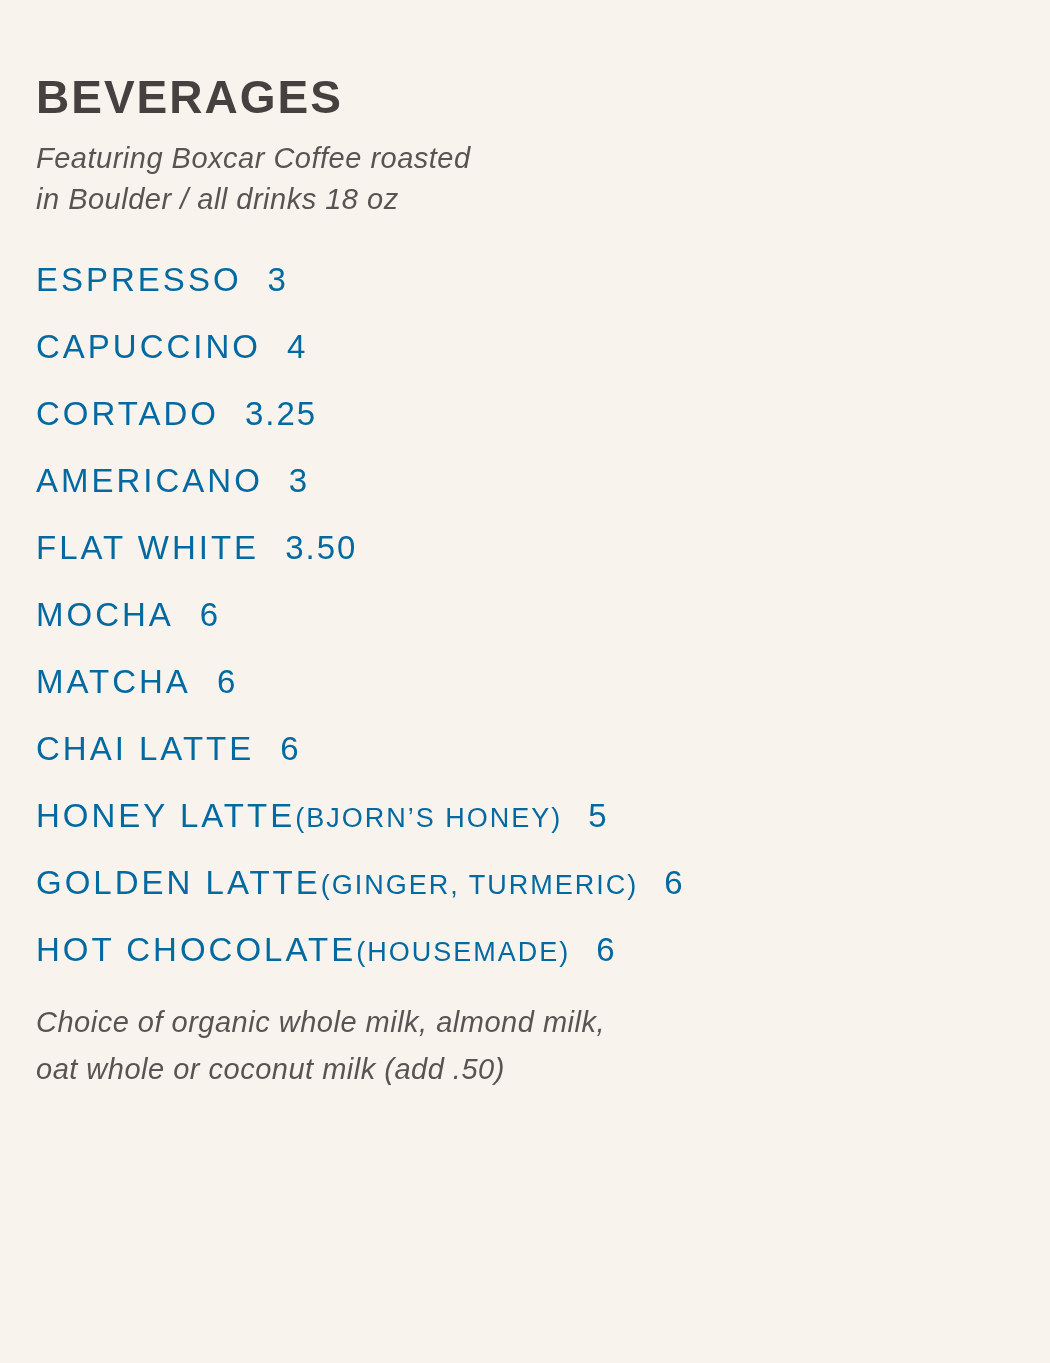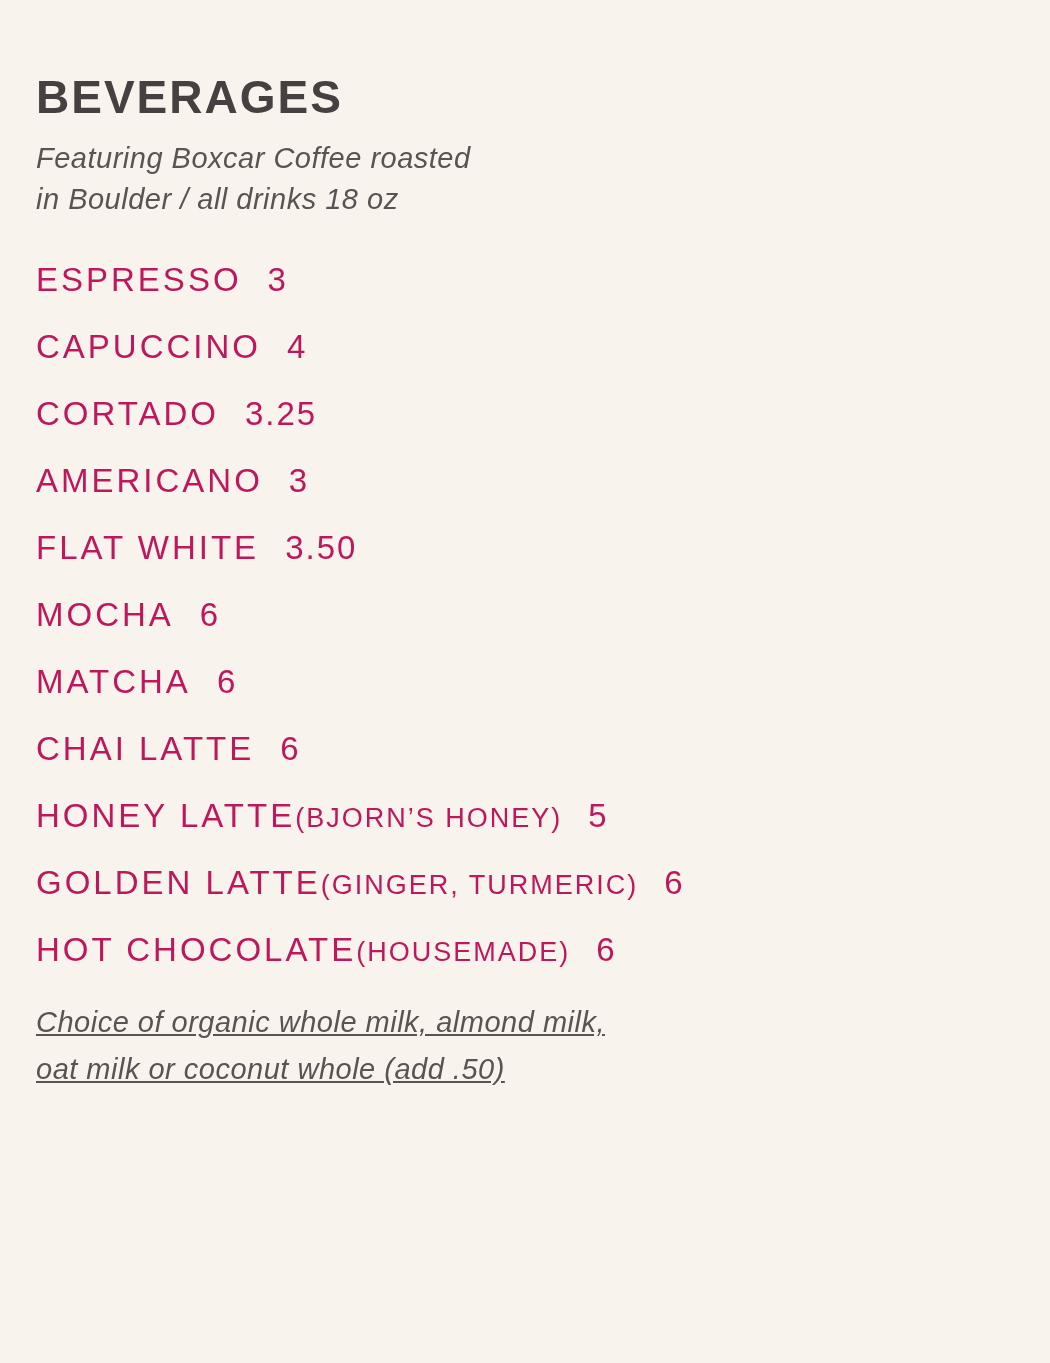--- a/index.html
+++ b/index.html
@@ -39,40 +39,39 @@
     list-style: none;
     margin: 26px 0 0 0;
     padding: 0;
   }
   .item-list li {
     font-size: 33px;
     letter-spacing: 3px;
     line-height: 67px;
     height: 67px;
     text-transform: uppercase;
-    color: #be185d;
+    color: #0369a1;
     white-space: nowrap;
   }
   .item-note {
     font-size: 27px;
     letter-spacing: 2px;
   }
   .item-note:not(:empty) { }
   .item-price {
     margin-left: 26px;
     letter-spacing: 2px;
   }
   .menu-footer {
     margin-top: 16px;
     font-size: 29px;
     font-style: italic;
     color: var(--ink-soft);
     letter-spacing: 0.5px;
     line-height: 47px;
-    text-decoration: underline;
   }
 </style>
 </head>
 <body>
 
 <div class="page">
   <h1 class="menu-title">BEVERAGES</h1>
 
   <div class="menu-subtitle">
     <div>Featuring Boxcar Coffee roasted</div>
@@ -88,15 +87,15 @@
     <li><span>MOCHA</span><span class="item-note"></span><span class="item-price">6</span></li>
     <li><span>MATCHA</span><span class="item-note"></span><span class="item-price">6</span></li>
     <li><span>CHAI LATTE</span><span class="item-note"></span><span class="item-price">6</span></li>
     <li><span>HONEY LATTE</span><span class="item-note">(BJORN’S HONEY)</span><span class="item-price">5</span></li>
     <li><span>GOLDEN LATTE</span><span class="item-note">(GINGER, TURMERIC)</span><span class="item-price">6</span></li>
     <li><span>HOT CHOCOLATE</span><span class="item-note">(HOUSEMADE)</span><span class="item-price">6</span></li>
   </ul>
 
   <div class="menu-footer">
     <div>Choice of organic whole milk, almond milk,</div>
-    <div>oat milk or coconut whole (add .50)</div>
+    <div>oat whole or coconut milk (add .50)</div>
   </div>
 </div>
 
 </body></html>

